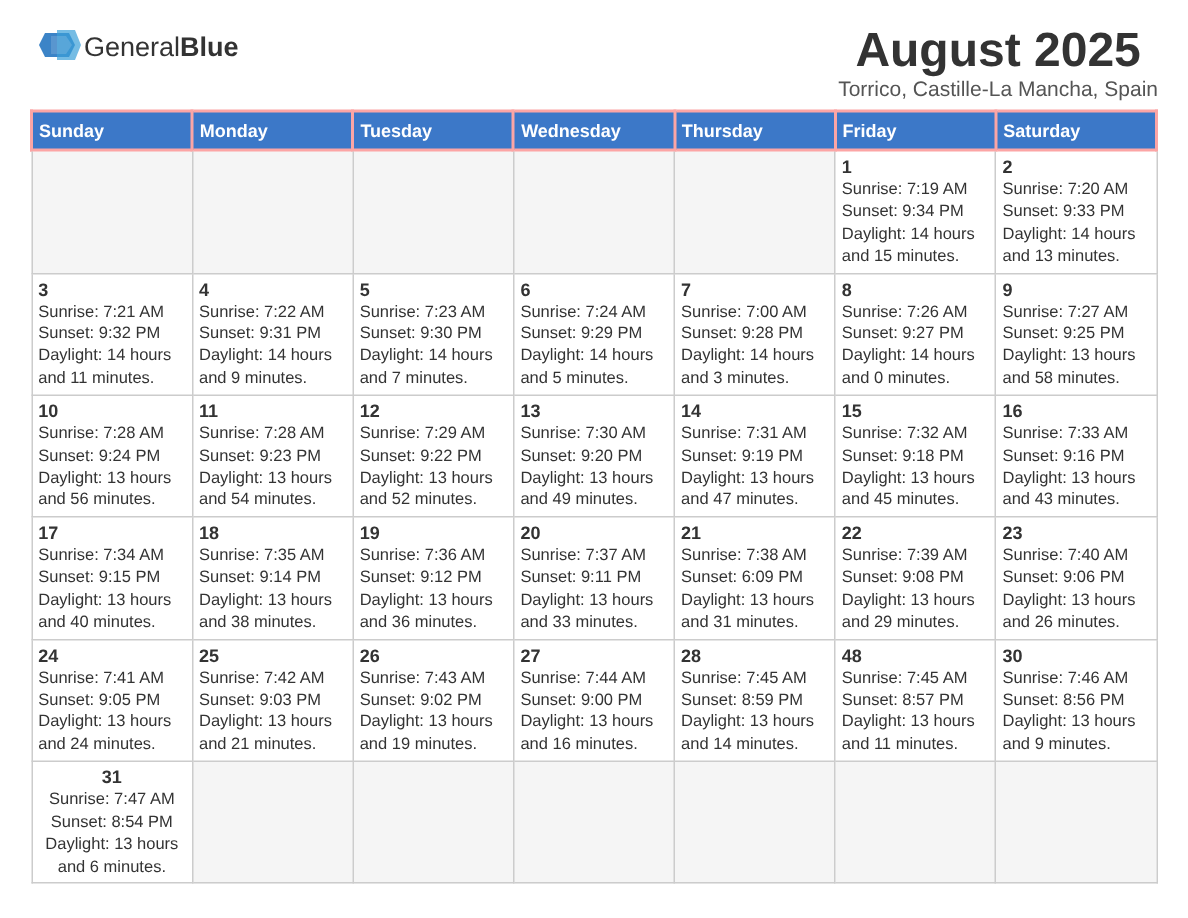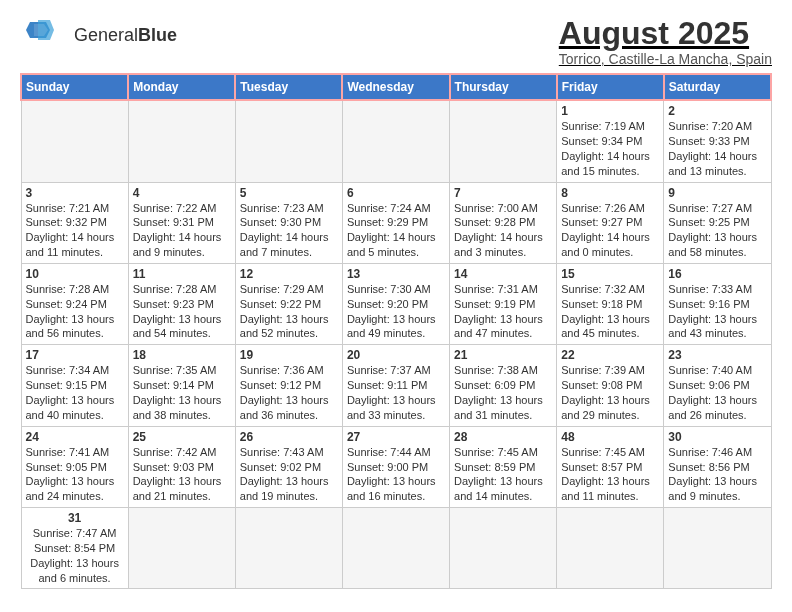--- a/index.html
+++ b/index.html
@@ -17,30 +17,29 @@
       padding: 16px 20px 10px 20px;
     }
     .header {
       display: flex;
       justify-content: space-between;
       align-items: flex-start;
       margin-bottom: 6px;
     }
     .logo {
       display: flex;
-      align-items: flex-end;
-      gap: 18px;
+      align-items: center;
+      gap: 0;
     }
     .logo-icon {
       width: 36px;
       height: 30px;
     }
     .title-area {
-      text-align: left;
-      text-decoration: underline;
+      text-align: center;
     }
     .cal-title {
       font-size: 32px;
       font-weight: bold;
       color: #333;
       line-height: 1.1;
     }
     .cal-subtitle {
       font-size: 14px;
       color: #555;

